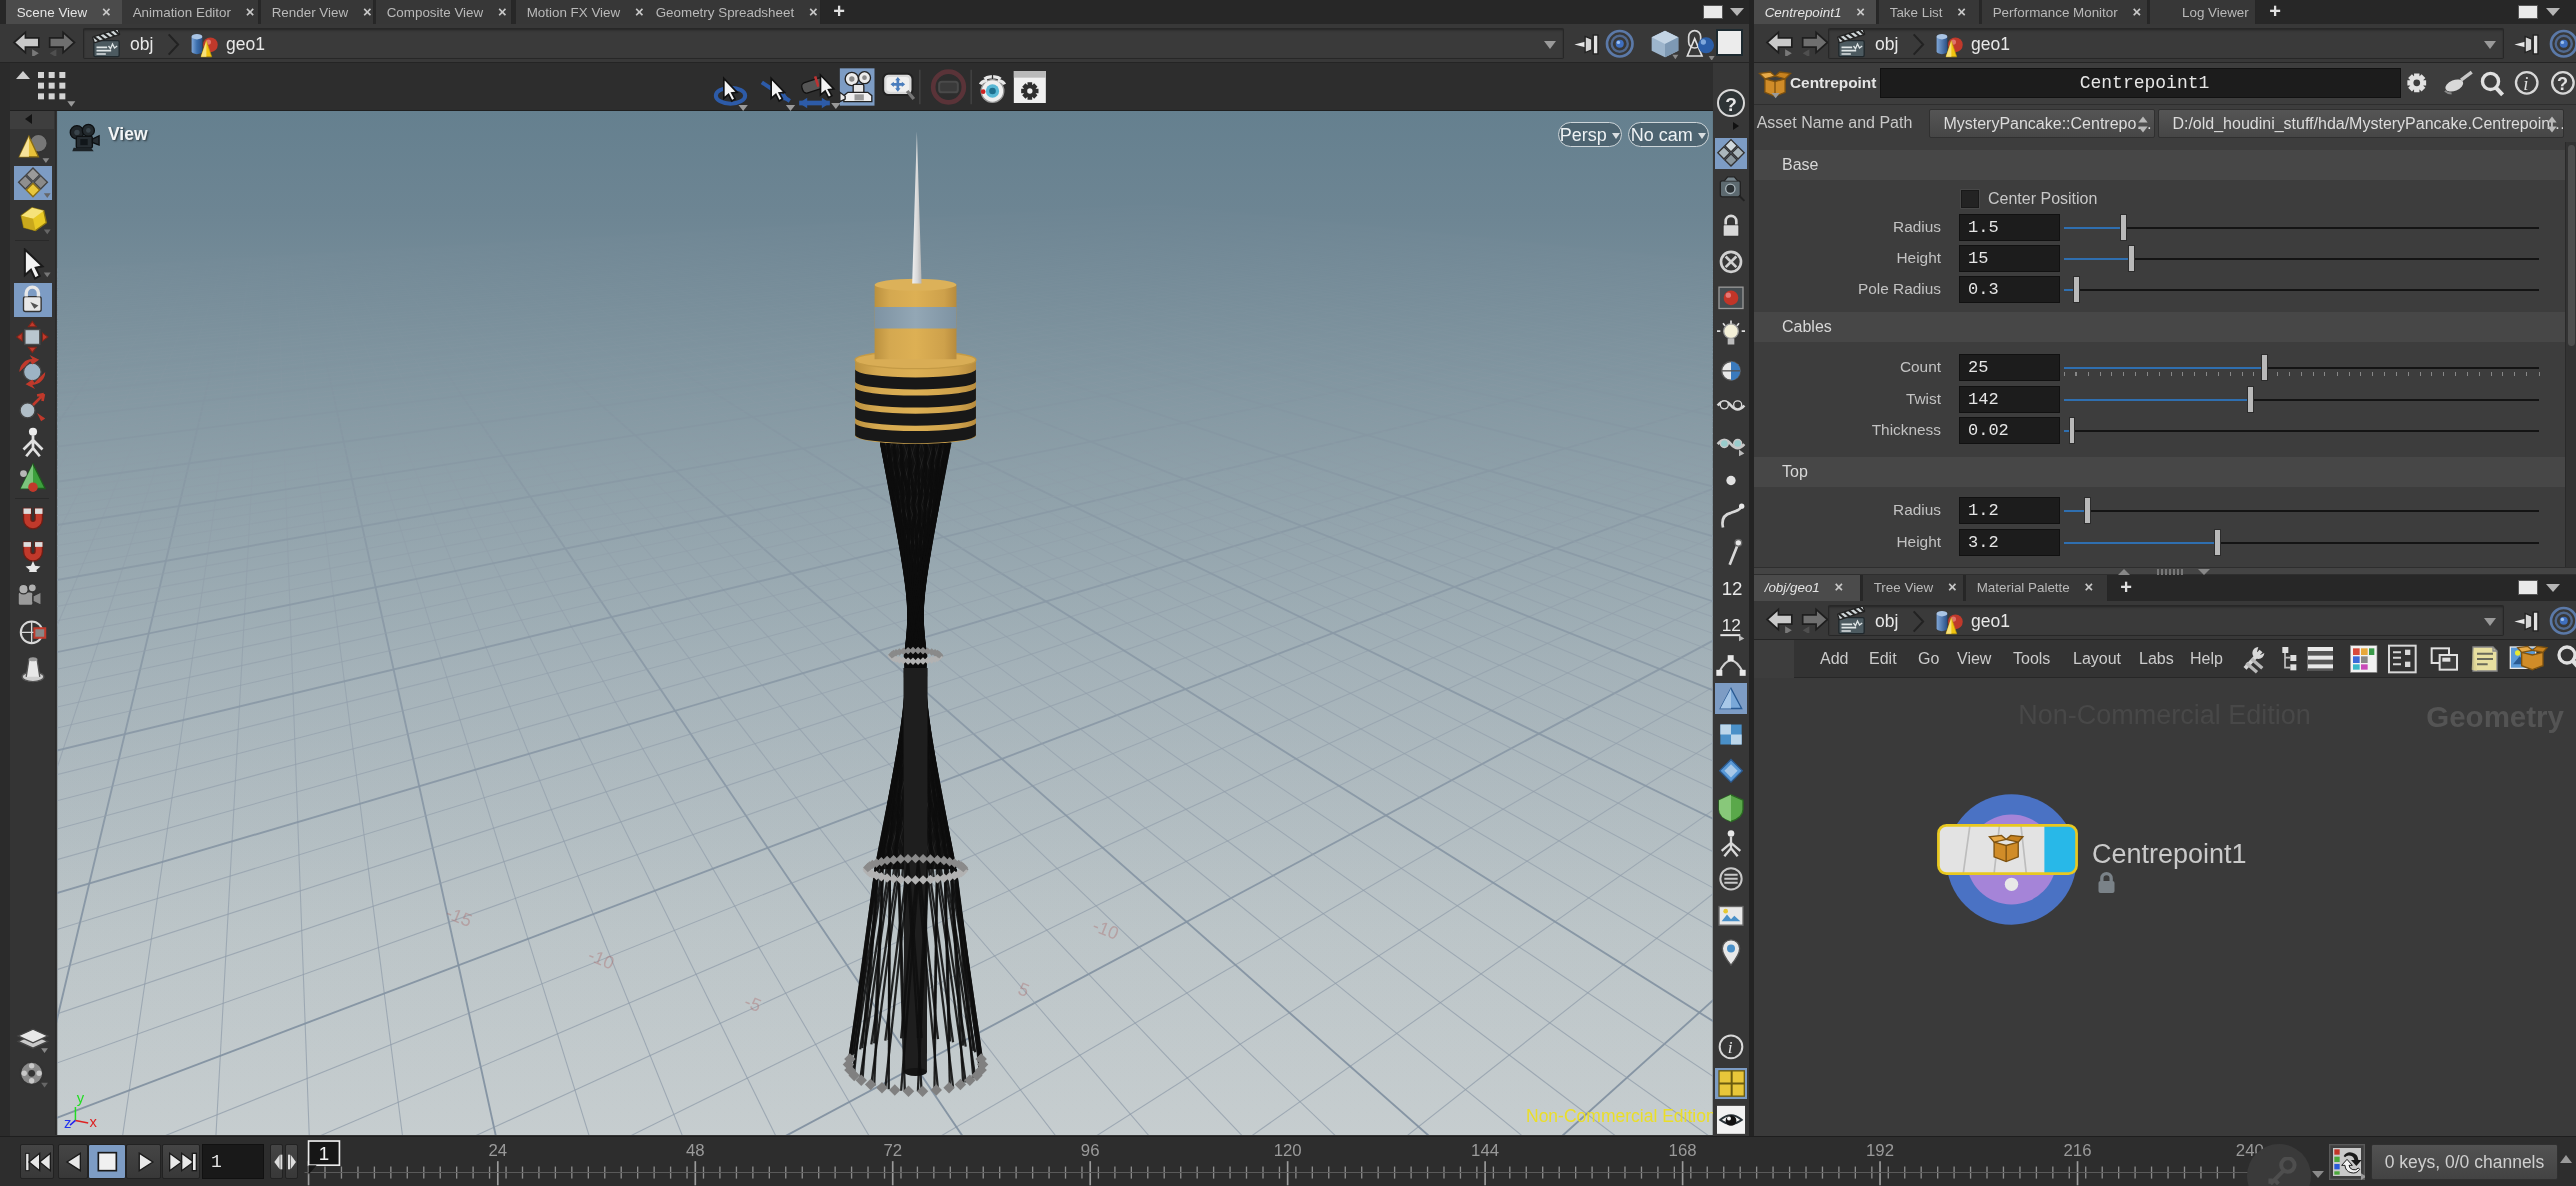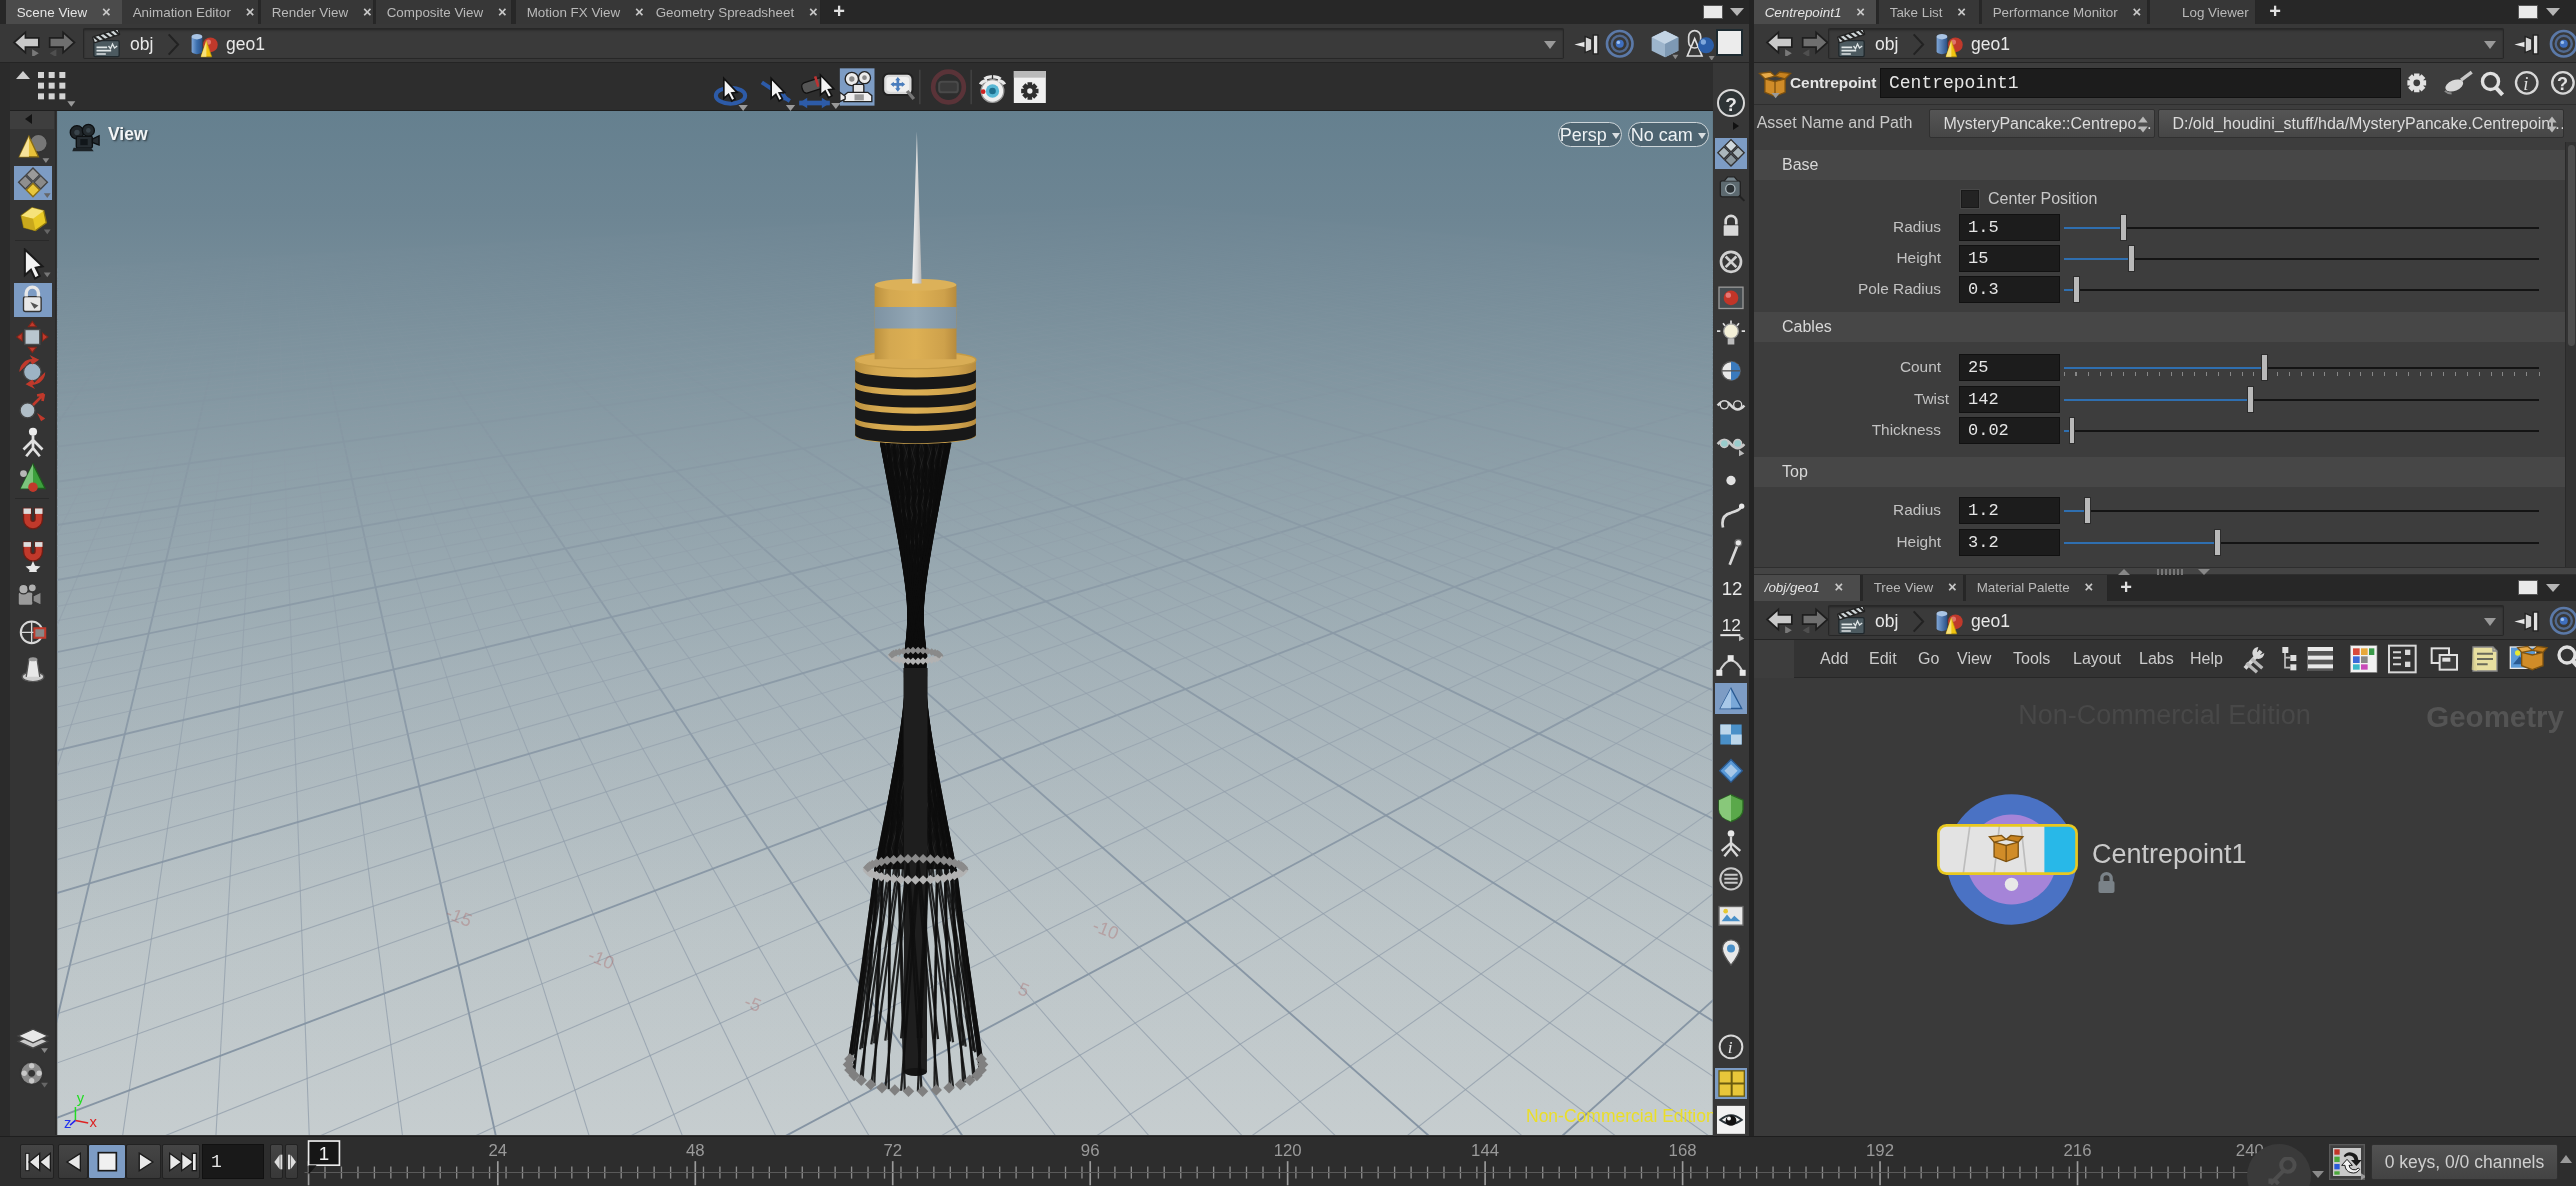--- a/index.html
+++ b/index.html
@@ -1289,21 +1289,21 @@
           <path d="M18 8 L28 12 L28 28 L18 32 Z" fill="#d5d5d5" stroke="#222" stroke-width="2"></path>
           <rect x="30" y="6" width="7" height="28" fill="#e2e2e2" stroke="#222" stroke-width="2"></rect>
         </svg>
 <svg class="abs" style="left:795px;top:5.4px" width="29.5" height="29.5" viewBox="0 0 44 44">
           <circle cx="22" cy="22" r="19" fill="none" stroke="#5b79a8" stroke-width="4"></circle>
           <circle cx="22" cy="22" r="12" fill="none" stroke="#51698f" stroke-width="3.5"></circle>
           <circle cx="22" cy="22" r="6" fill="#3f6fbf"></circle>
           <circle cx="20" cy="20" r="2.5" fill="#9cc0ee"></circle>
         </svg>
 </div>
-<div class="abs" style="left:0;top:63px;width:822px;height:42px;background:#3d3d3d;border-bottom:1.3px solid #2e2e2e;">
+<div class="abs" style="left:0;top:63px;width:822px;height:42px;background:#3d3d3d;border-bottom:1.3px solid #2e2e2e;text-align:center;">
 <svg class="abs" style="left:4px;top:5.4px" width="34" height="31" viewBox="0 0 50 46">
 <path d="M10 16 L25 20 L40 16 L40 36 L25 42 L10 36 Z" fill="#d08c28" stroke="#7e5210" stroke-width="2"></path>
 <path d="M10 16 L2 8 L18 6 L25 12 Z" fill="#e8aa48" stroke="#7e5210" stroke-width="2"></path>
 <path d="M40 16 L48 8 L32 6 L25 12 Z" fill="#c8821e" stroke="#7e5210" stroke-width="2"></path>
 <path d="M25 20 L25 42" stroke="#7e5210" stroke-width="2"></path>
 <path d="M20 43 l12 0 -6 8z" fill="#9a9a9a" transform="translate(0,-6)"></path>
         </svg>
 <div class="abs" style="left:36px;top:10.7px;font-size:15.4px;font-weight:bold;color:#e4e4e4;">Centrepoint</div>
 <div class="pfield" style="left:126px;top:5.4px;width:521px;height:29.5px;font-size:18px;line-height:28px;">Centrepoint1</div>
 <svg class="abs" style="left:648px;top:5.4px" width="173px" height="31" viewBox="0 0 258 46">
@@ -1412,21 +1412,21 @@
           <div class="abs" style="left:391px;top:17.5px;width:1.3px;height:4px;background:#878787;"></div>
           <div class="abs" style="left:403px;top:17.5px;width:1.3px;height:4px;background:#878787;"></div>
           <div class="abs" style="left:415px;top:17.5px;width:1.3px;height:4px;background:#878787;"></div>
           <div class="abs" style="left:427px;top:17.5px;width:1.3px;height:4px;background:#878787;"></div>
           <div class="abs" style="left:438px;top:17.5px;width:1.3px;height:4px;background:#878787;"></div>
           <div class="abs" style="left:450px;top:17.5px;width:1.3px;height:4px;background:#878787;"></div>
           <div class="abs" style="left:462px;top:17.5px;width:1.3px;height:4px;background:#878787;"></div>
           <div class="abs" style="left:475px;top:17.5px;width:1.3px;height:4px;background:#878787;"></div>
 <div class="handle" style="left:197px;"></div>
         </div>
-<div class="plabel" style="left:8px;top:248px;width:187px;">Twist</div>
+<div class="plabel" style="left:0;top:248px;width:187px;">Twist</div>
 <div class="pfield" style="left:205px;top:244px;width:101px;height:27px;line-height:25.5px;">142</div>
 <div class="slider" style="left:310px;top:244px;width:475px;">
 <div class="track"></div>
           <div class="fill" style="width:187px;"></div>
 <div class="handle" style="left:183px;"></div>
         </div>
 <div class="plabel" style="left:0;top:279px;width:187px;">Thickness</div>
 <div class="pfield" style="left:205px;top:275px;width:101px;height:27px;line-height:25.5px;">0.02</div>
 <div class="slider" style="left:310px;top:275px;width:475px;">
 <div class="track"></div>

